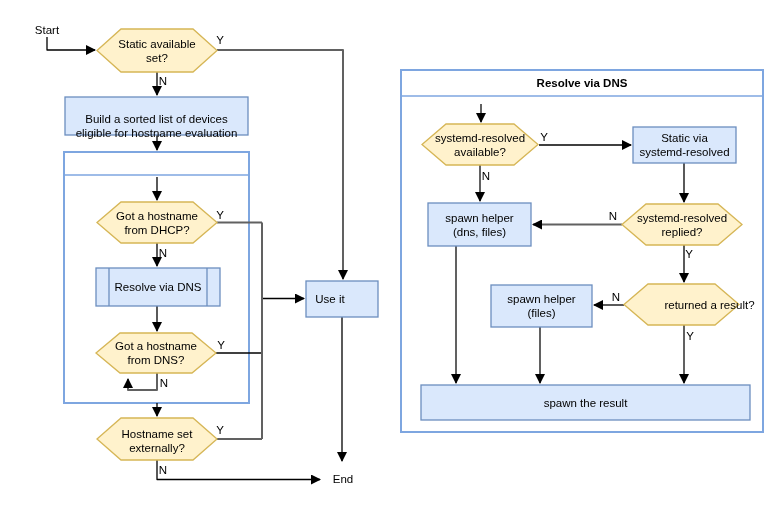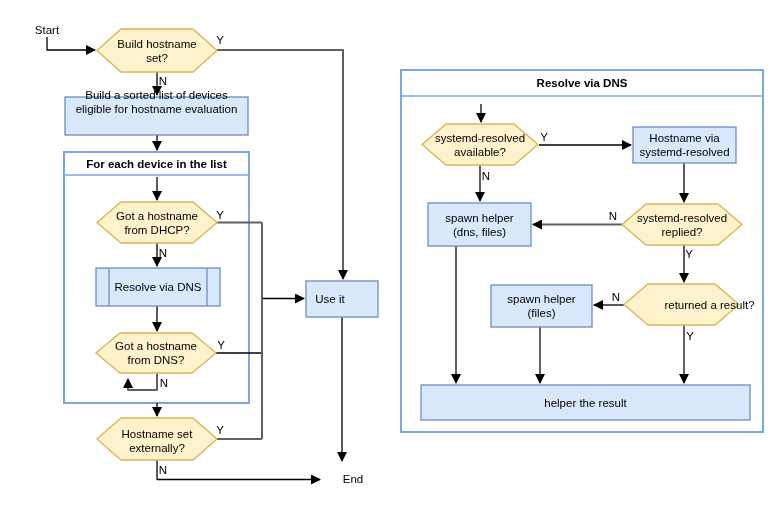--- a/index.html
+++ b/index.html
@@ -77,55 +77,54 @@
     <polygon points="422,144.5 446,124 514,124 538,144.5 514,165 446,165" fill="#FFF2CC" stroke="#D6B656" stroke-width="1.3"></polygon>
     <rect x="633" y="127" width="103" height="36" fill="#DAE8FC" stroke="#6C8EBF" stroke-width="1.3"></rect>
     <rect x="428" y="203" width="103" height="43" fill="#DAE8FC" stroke="#6C8EBF" stroke-width="1.3"></rect>
     <polygon points="622,224.5 646,204 718,204 742,224.5 718,245 646,245" fill="#FFF2CC" stroke="#D6B656" stroke-width="1.3"></polygon>
     <rect x="491" y="285" width="101" height="42" fill="#DAE8FC" stroke="#6C8EBF" stroke-width="1.3"></rect>
     <polygon points="624,304.5 648,284 715,284 739,304.5 715,325 648,325" fill="#FFF2CC" stroke="#D6B656" stroke-width="1.3"></polygon>
     <rect x="421" y="385" width="329" height="35" fill="#DAE8FC" stroke="#6C8EBF" stroke-width="1.3"></rect>
   </svg>
 
   <div class="lbl" style="left:26px;top:23px;width:42px;height:14px">Start</div>
-  <div class="lbl" style="left:97px;top:29px;width:120px;height:43px">Build hostname
+  <div class="lbl" style="left:97px;top:29px;width:120px;height:43px">Static available
 set?</div>
   <div class="lbl" style="left:212px;top:33px;width:16px;height:13px">Y</div>
   <div class="lbl" style="left:155px;top:74px;width:16px;height:13px">N</div>
-  <div class="lbl" style="left:65px;top:83px;width:183px;height:38px">Build a sorted list of devices
+  <div class="lbl" style="left:65px;top:107px;width:183px;height:38px">Build a sorted list of devices
 eligible for hostname evaluation</div>
-  <div class="lbl bold" style="left:64px;top:152px;width:185px;height:23px">For each device in the list</div>
   <div class="lbl" style="left:97px;top:202px;width:120px;height:41px">Got a hostname
 from DHCP?</div>
   <div class="lbl" style="left:212px;top:208px;width:16px;height:13px">Y</div>
   <div class="lbl" style="left:155px;top:246px;width:16px;height:13px">N</div>
   <div class="lbl" style="left:96px;top:268px;width:124px;height:38px">Resolve via DNS</div>
   <div class="lbl" style="left:96px;top:333px;width:120px;height:40px">Got a hostname
 from DNS?</div>
   <div class="lbl" style="left:213px;top:338px;width:16px;height:13px">Y</div>
   <div class="lbl" style="left:156px;top:376px;width:16px;height:13px">N</div>
   <div class="lbl" style="left:97px;top:418px;width:120px;height:46px">Hostname set
 externally?</div>
   <div class="lbl" style="left:212px;top:423px;width:16px;height:13px">Y</div>
   <div class="lbl" style="left:155px;top:463px;width:16px;height:13px">N</div>
   <div class="lbl" style="left:306px;top:281px;width:48px;height:36px">Use it</div>
-  <div class="lbl" style="left:337px;top:472px;width:32px;height:14px">End</div>
+  <div class="lbl" style="left:327px;top:472px;width:32px;height:14px">End</div>
 
   <div class="lbl bold" style="left:401px;top:71px;width:362px;height:24px">Resolve via DNS</div>
   <div class="lbl" style="left:422px;top:124px;width:116px;height:41px">systemd-resolved
 available?</div>
   <div class="lbl" style="left:536px;top:130px;width:16px;height:13px">Y</div>
   <div class="lbl" style="left:478px;top:169px;width:16px;height:13px">N</div>
-  <div class="lbl" style="left:633px;top:127px;width:103px;height:36px">Hostname via
+  <div class="lbl" style="left:633px;top:127px;width:103px;height:36px">Static via
 systemd-resolved</div>
   <div class="lbl" style="left:428px;top:203px;width:103px;height:43px">spawn helper
 (dns, files)</div>
   <div class="lbl" style="left:622px;top:204px;width:120px;height:41px">systemd-resolved
 replied?</div>
   <div class="lbl" style="left:605px;top:209px;width:16px;height:13px">N</div>
   <div class="lbl" style="left:681px;top:247px;width:16px;height:13px">Y</div>
   <div class="lbl" style="left:652px;top:284px;width:115px;height:41px">returned a result?</div>
   <div class="lbl" style="left:608px;top:290px;width:16px;height:13px">N</div>
   <div class="lbl" style="left:682px;top:329px;width:16px;height:13px">Y</div>
   <div class="lbl" style="left:491px;top:285px;width:101px;height:42px">spawn helper
 (files)</div>
-  <div class="lbl" style="left:421px;top:385px;width:329px;height:35px">helper the result</div>
+  <div class="lbl" style="left:421px;top:385px;width:329px;height:35px">spawn the result</div>
 </div>
 
 </body></html>

